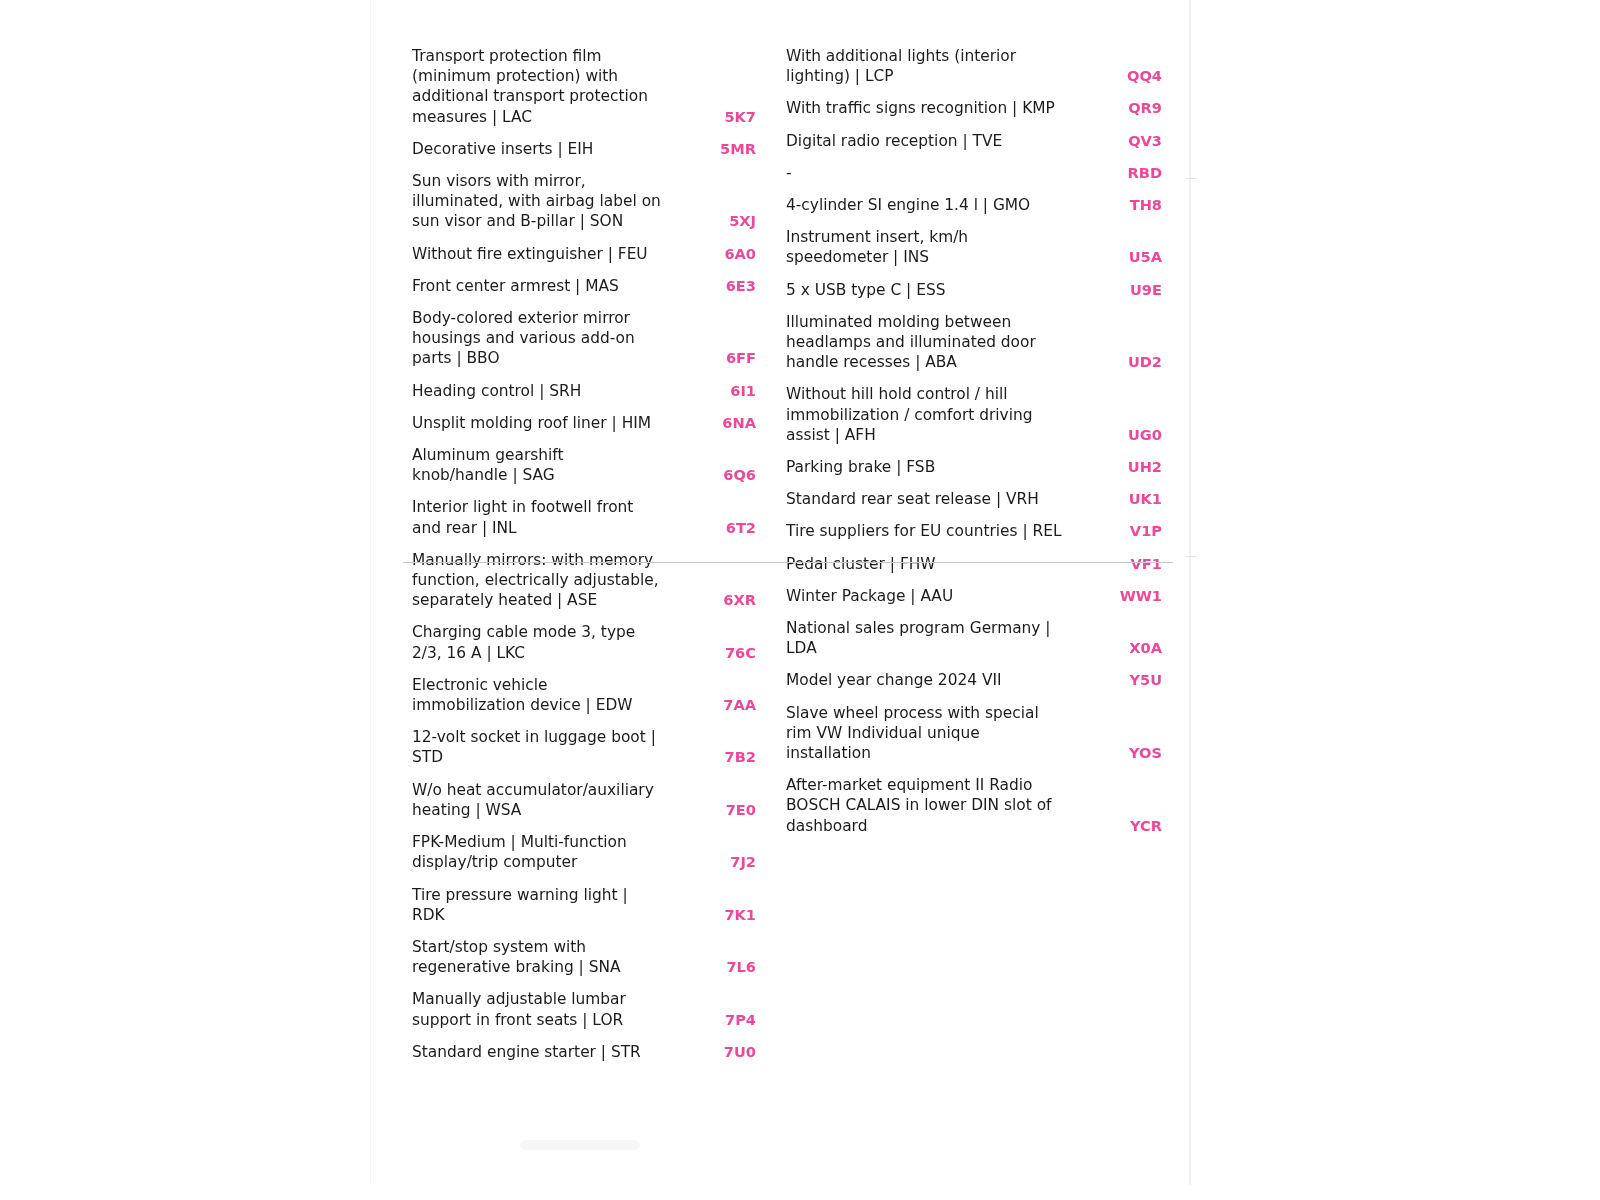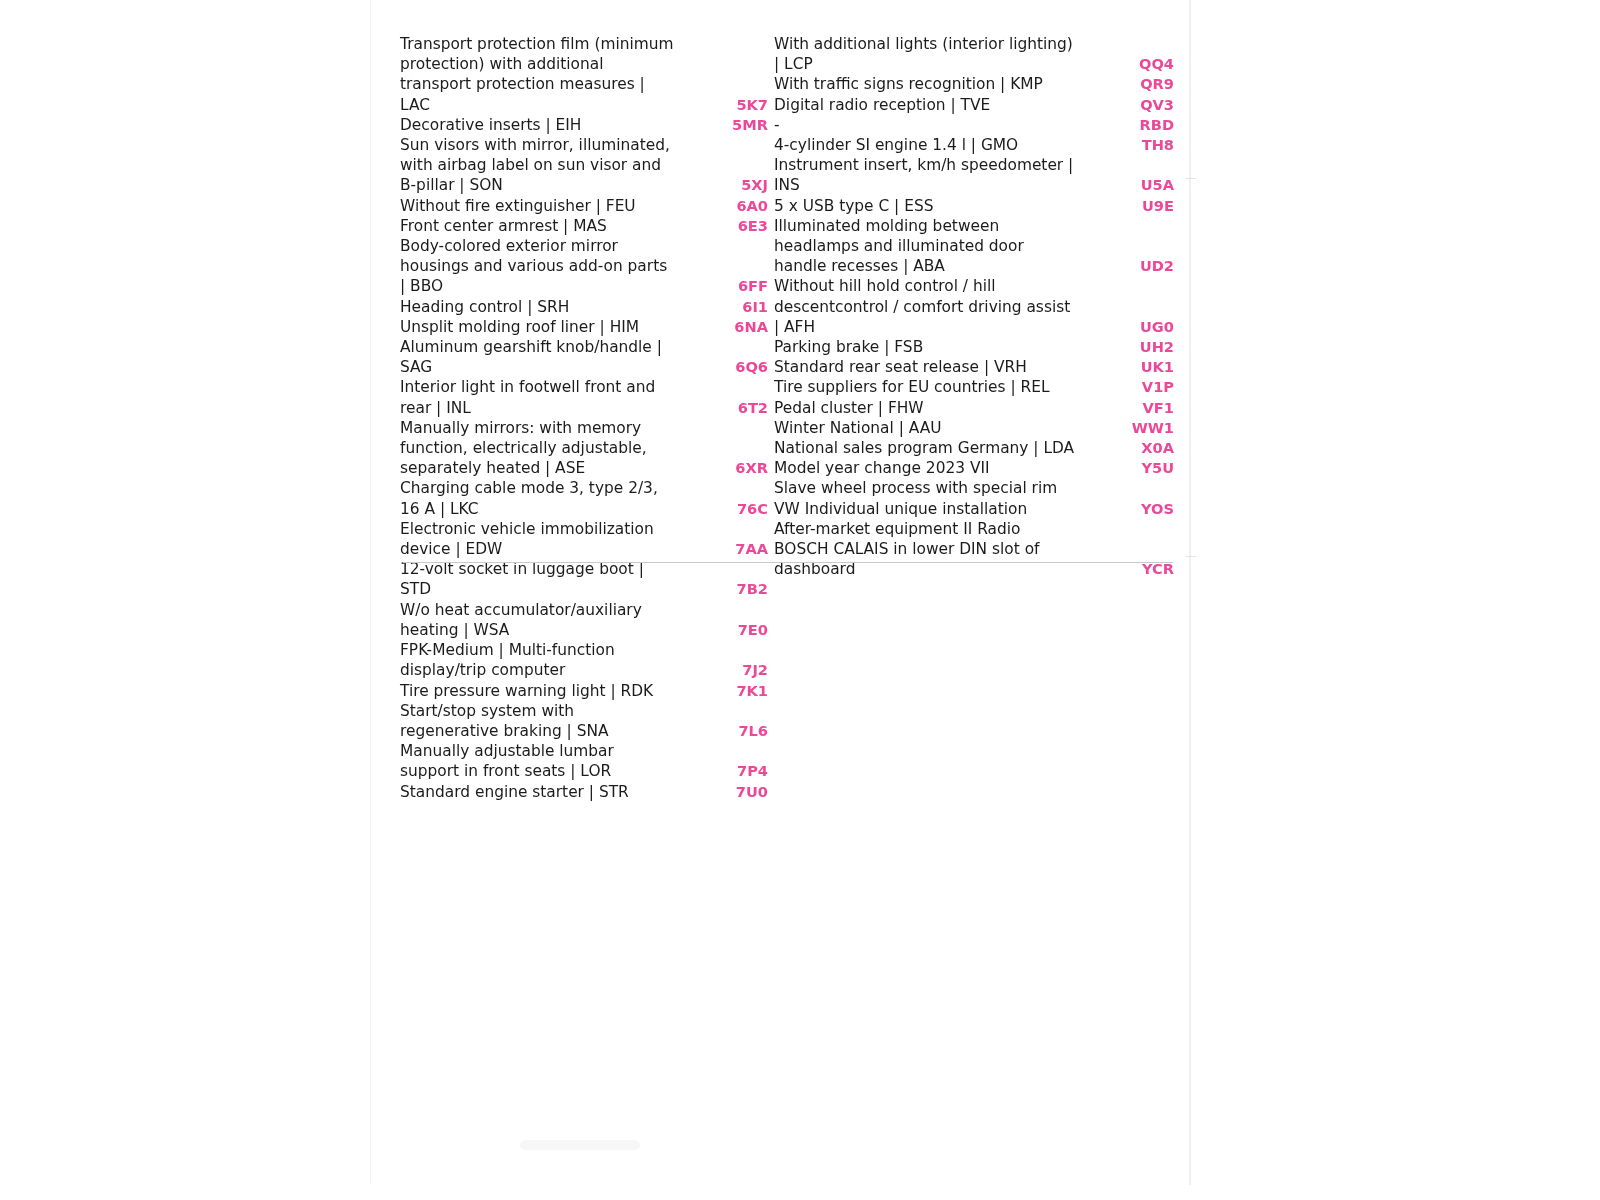--- a/index.html
+++ b/index.html
@@ -80,21 +80,21 @@
     position: absolute;
     top: 0;
   }
   #col-left { left: 0px; width: 368px; }
   #col-right { left: 374px; width: 400px; }
 
   .opt-row {
     display: flex;
     align-items: center;
     justify-content: space-between;
-    margin: 0;
+    margin: 12px;
     padding: 0;
     gap: 31px;
   }
   .opt-desc {
     font-size: 15.4px;
     line-height: 20.2px;
     color: #1c1c1c;
     flex: 1 1 auto;
     padding-right: 10px;
     word-wrap: break-word;
@@ -244,49 +244,49 @@
       </div>
       <div class="opt-row">
         <div class="opt-desc">5 x USB type C | ESS</div>
         <div class="opt-code">U9E</div>
       </div>
       <div class="opt-row">
         <div class="opt-desc">Illuminated molding between headlamps and illuminated door handle recesses | ABA</div>
         <div class="opt-code">UD2</div>
       </div>
       <div class="opt-row">
-        <div class="opt-desc">Without hill hold control / hill descentcontrol / comfort driving assist | AFH</div>
+        <div class="opt-desc">Without hill hold control / hill immobilization / comfort driving assist | AFH</div>
         <div class="opt-code">UG0</div>
       </div>
       <div class="opt-row">
         <div class="opt-desc">Parking brake | FSB</div>
         <div class="opt-code">UH2</div>
       </div>
       <div class="opt-row">
         <div class="opt-desc">Standard rear seat release | VRH</div>
         <div class="opt-code">UK1</div>
       </div>
       <div class="opt-row">
         <div class="opt-desc">Tire suppliers for EU countries | REL</div>
         <div class="opt-code">V1P</div>
       </div>
       <div class="opt-row">
         <div class="opt-desc">Pedal cluster | FHW</div>
         <div class="opt-code">VF1</div>
       </div>
       <div class="opt-row">
-        <div class="opt-desc">Winter National | AAU</div>
+        <div class="opt-desc">Winter Package | AAU</div>
         <div class="opt-code">WW1</div>
       </div>
       <div class="opt-row">
         <div class="opt-desc">National sales program Germany | LDA</div>
         <div class="opt-code">X0A</div>
       </div>
       <div class="opt-row">
-        <div class="opt-desc">Model year change 2023 VII</div>
+        <div class="opt-desc">Model year change 2024 VII</div>
         <div class="opt-code">Y5U</div>
       </div>
       <div class="opt-row">
         <div class="opt-desc">Slave wheel process with special rim VW Individual unique installation</div>
         <div class="opt-code">YOS</div>
       </div>
       <div class="opt-row">
         <div class="opt-desc">After-market equipment II Radio BOSCH CALAIS in lower DIN slot of dashboard</div>
         <div class="opt-code">YCR</div>
       </div>

